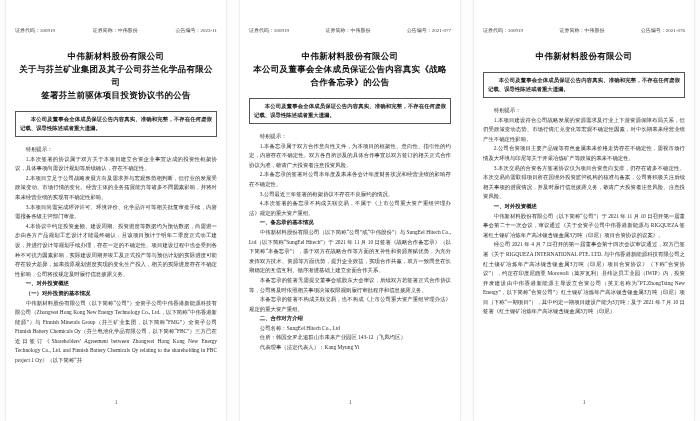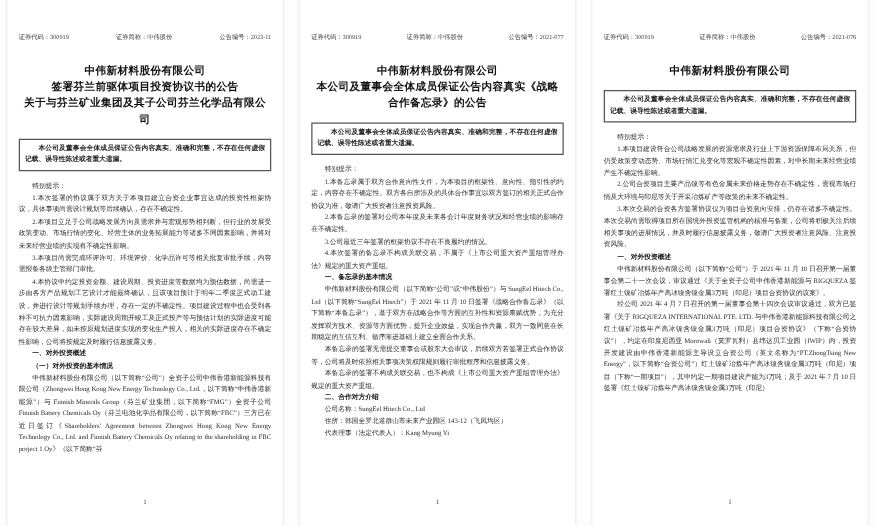--- a/index.html
+++ b/index.html
@@ -39,22 +39,22 @@
 <div class="canvas">
 
   <div class="page">
     <div class="stamp-row">
       <span>证券代码：300919</span>
       <span>证券简称：中伟股份</span>
       <span>公告编号：2023-11</span>
     </div>
     <div class="title">
       <div>中伟新材料股份有限公司</div>
+      <div>关于与芬兰矿业集团及其子公司芬兰化学品有限公司</div>
       <div>签署芬兰前驱体项目投资协议书的公告</div>
-      <div>关于与芬兰矿业集团及其子公司芬兰化学品有限公司</div>
     </div>
     <div class="disclaimer-box">本公司及董事会全体成员保证公告内容真实、准确和完整，不存在任何虚假记载、误导性陈述或者重大遗漏。</div>
     <div class="body">
       <p>特别提示：</p>
       <p>1.本次签署的协议属于双方关于本项目建立合资企业事宜达成的投资性框架协议，具体事项尚需设计规划等后续确认，存在不确定性。</p>
       <p>2.本项目立足于公司战略发展方向及需求并与宏观形势相判断，但行业的发展受政策变动、市场行情的变化、经营主体的业务拓展能力等诸多不同因素影响，并将对未来经营业绩的实现有不确定性影响。</p>
       <p>3.本项目尚需完成环评许可、环境评价、化学品许可等相关批复审批手续，内容需报备各级主管部门审批。</p>
       <p>4.本协议中约定投资金额、建设周期、投资进度等数据均为预估数据，尚需进一步由各方产品规划工艺设计才能最终确认，且该项目预计于明年二季度正式动工建设，并进行设计等规划手续办理，存在一定的不确定性。项目建设过程中也会受到各种不可抗力因素影响，实际建设周期开竣工及正式投产等与预估计划的实际进度可能存在较大差异，如未按原规划进度实现的变化生产投入，相关的实际进度存在不确定性影响，公司将按规定及时履行信息披露义务。</p>
       <p class="h">一、对外投资概述</p>
       <p class="h">（一）对外投资的基本情况</p>

